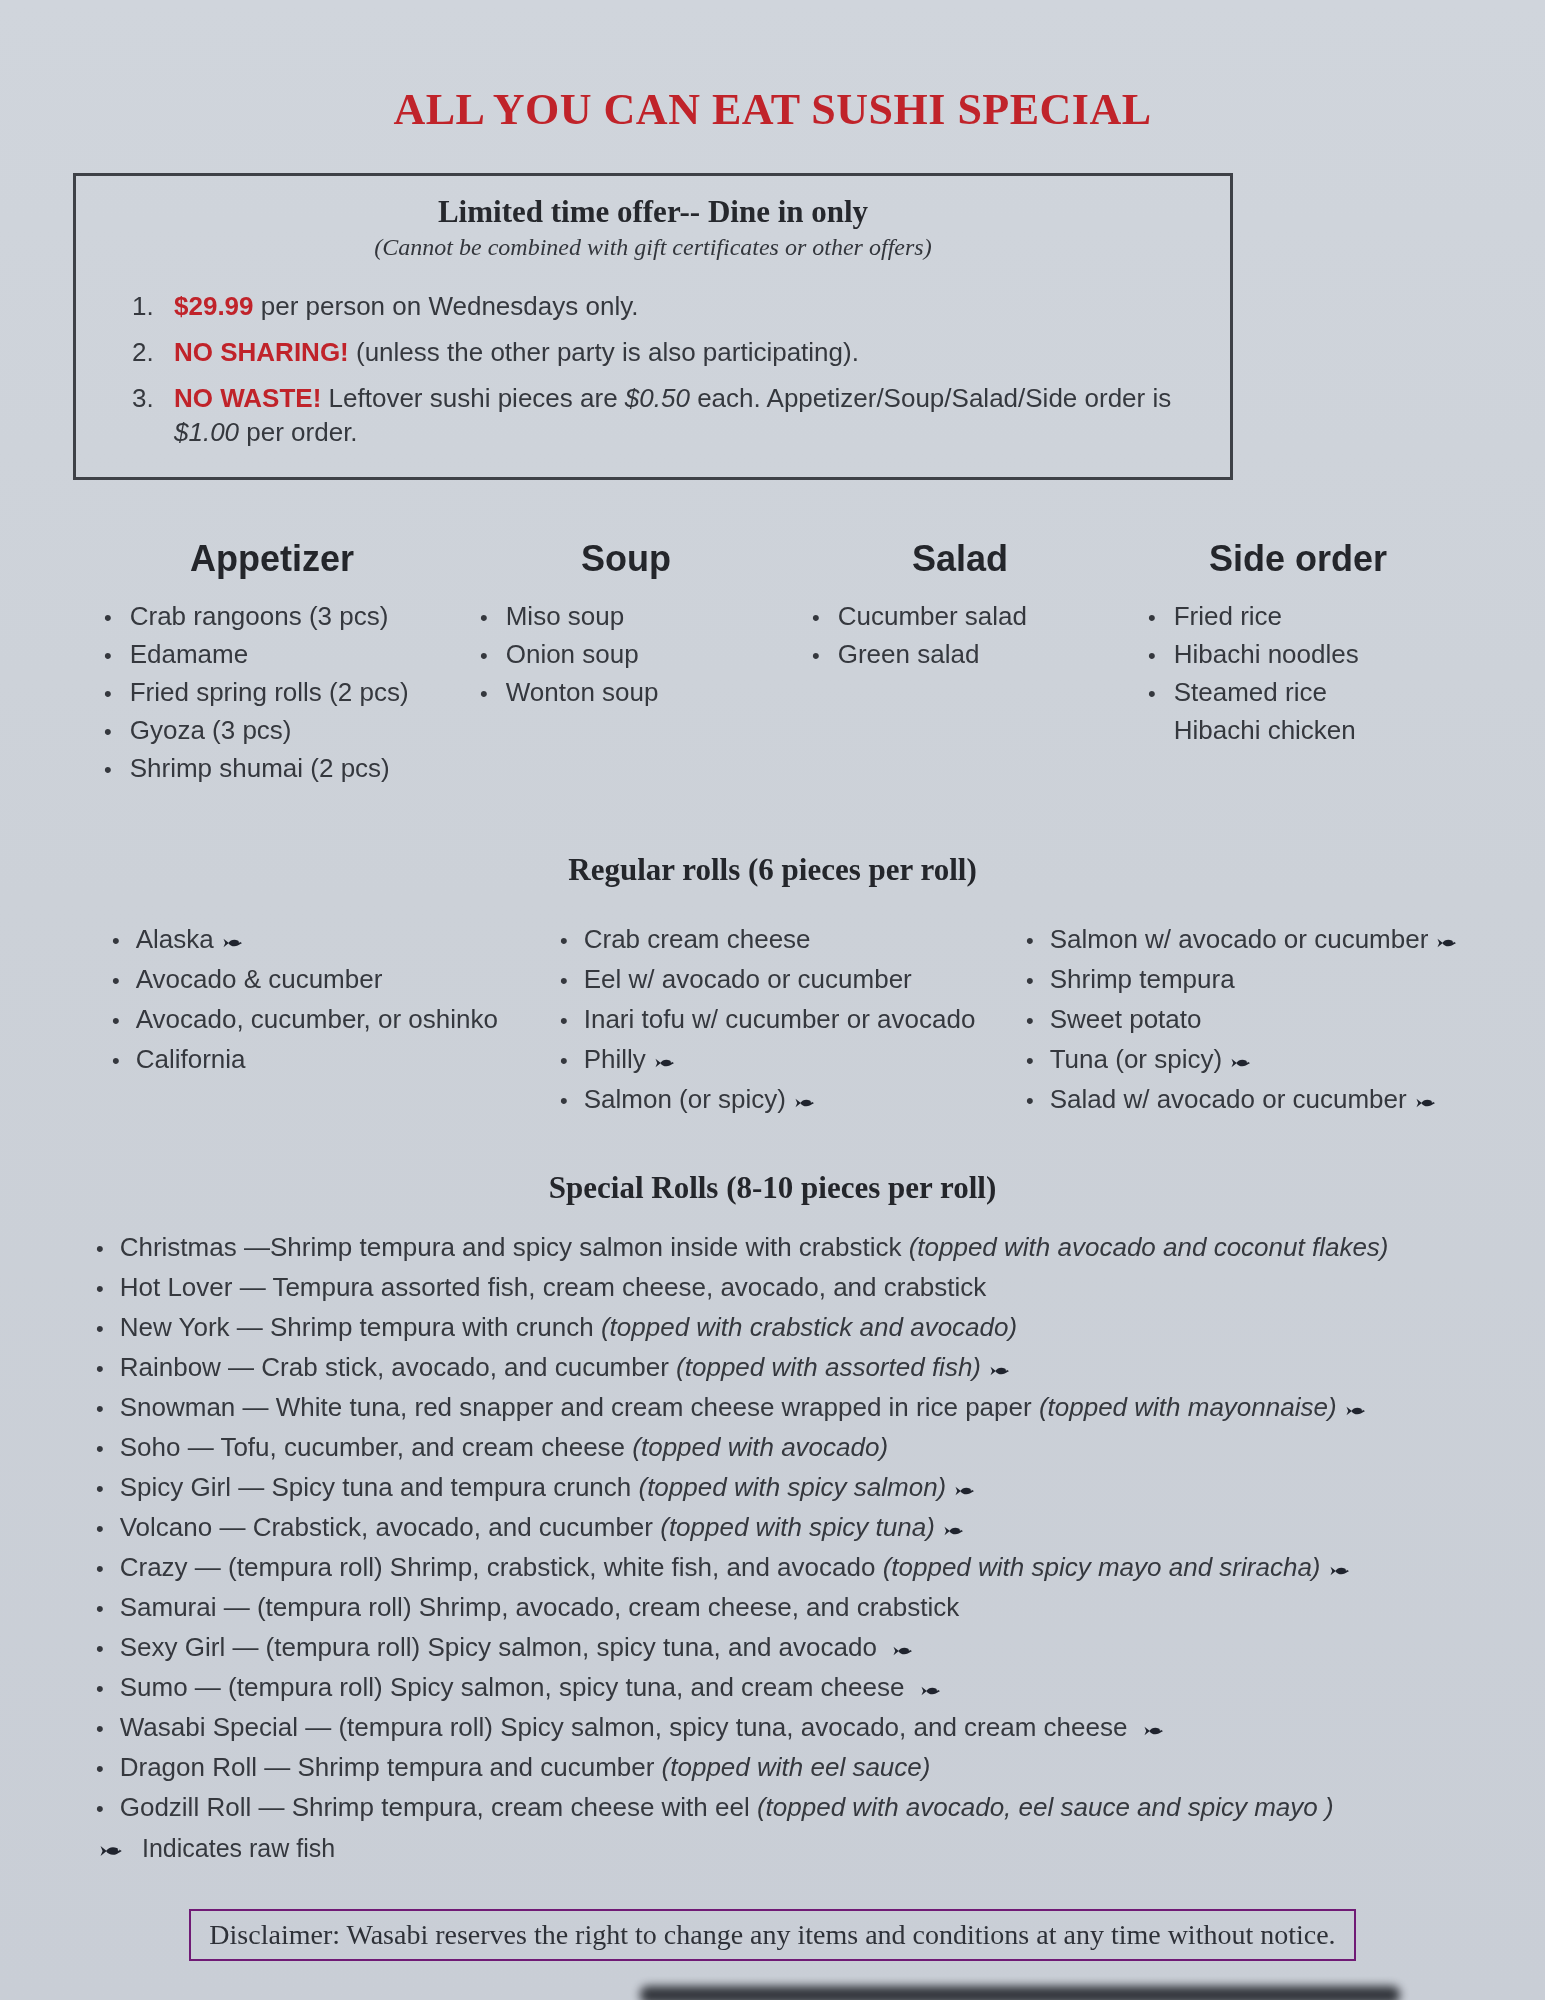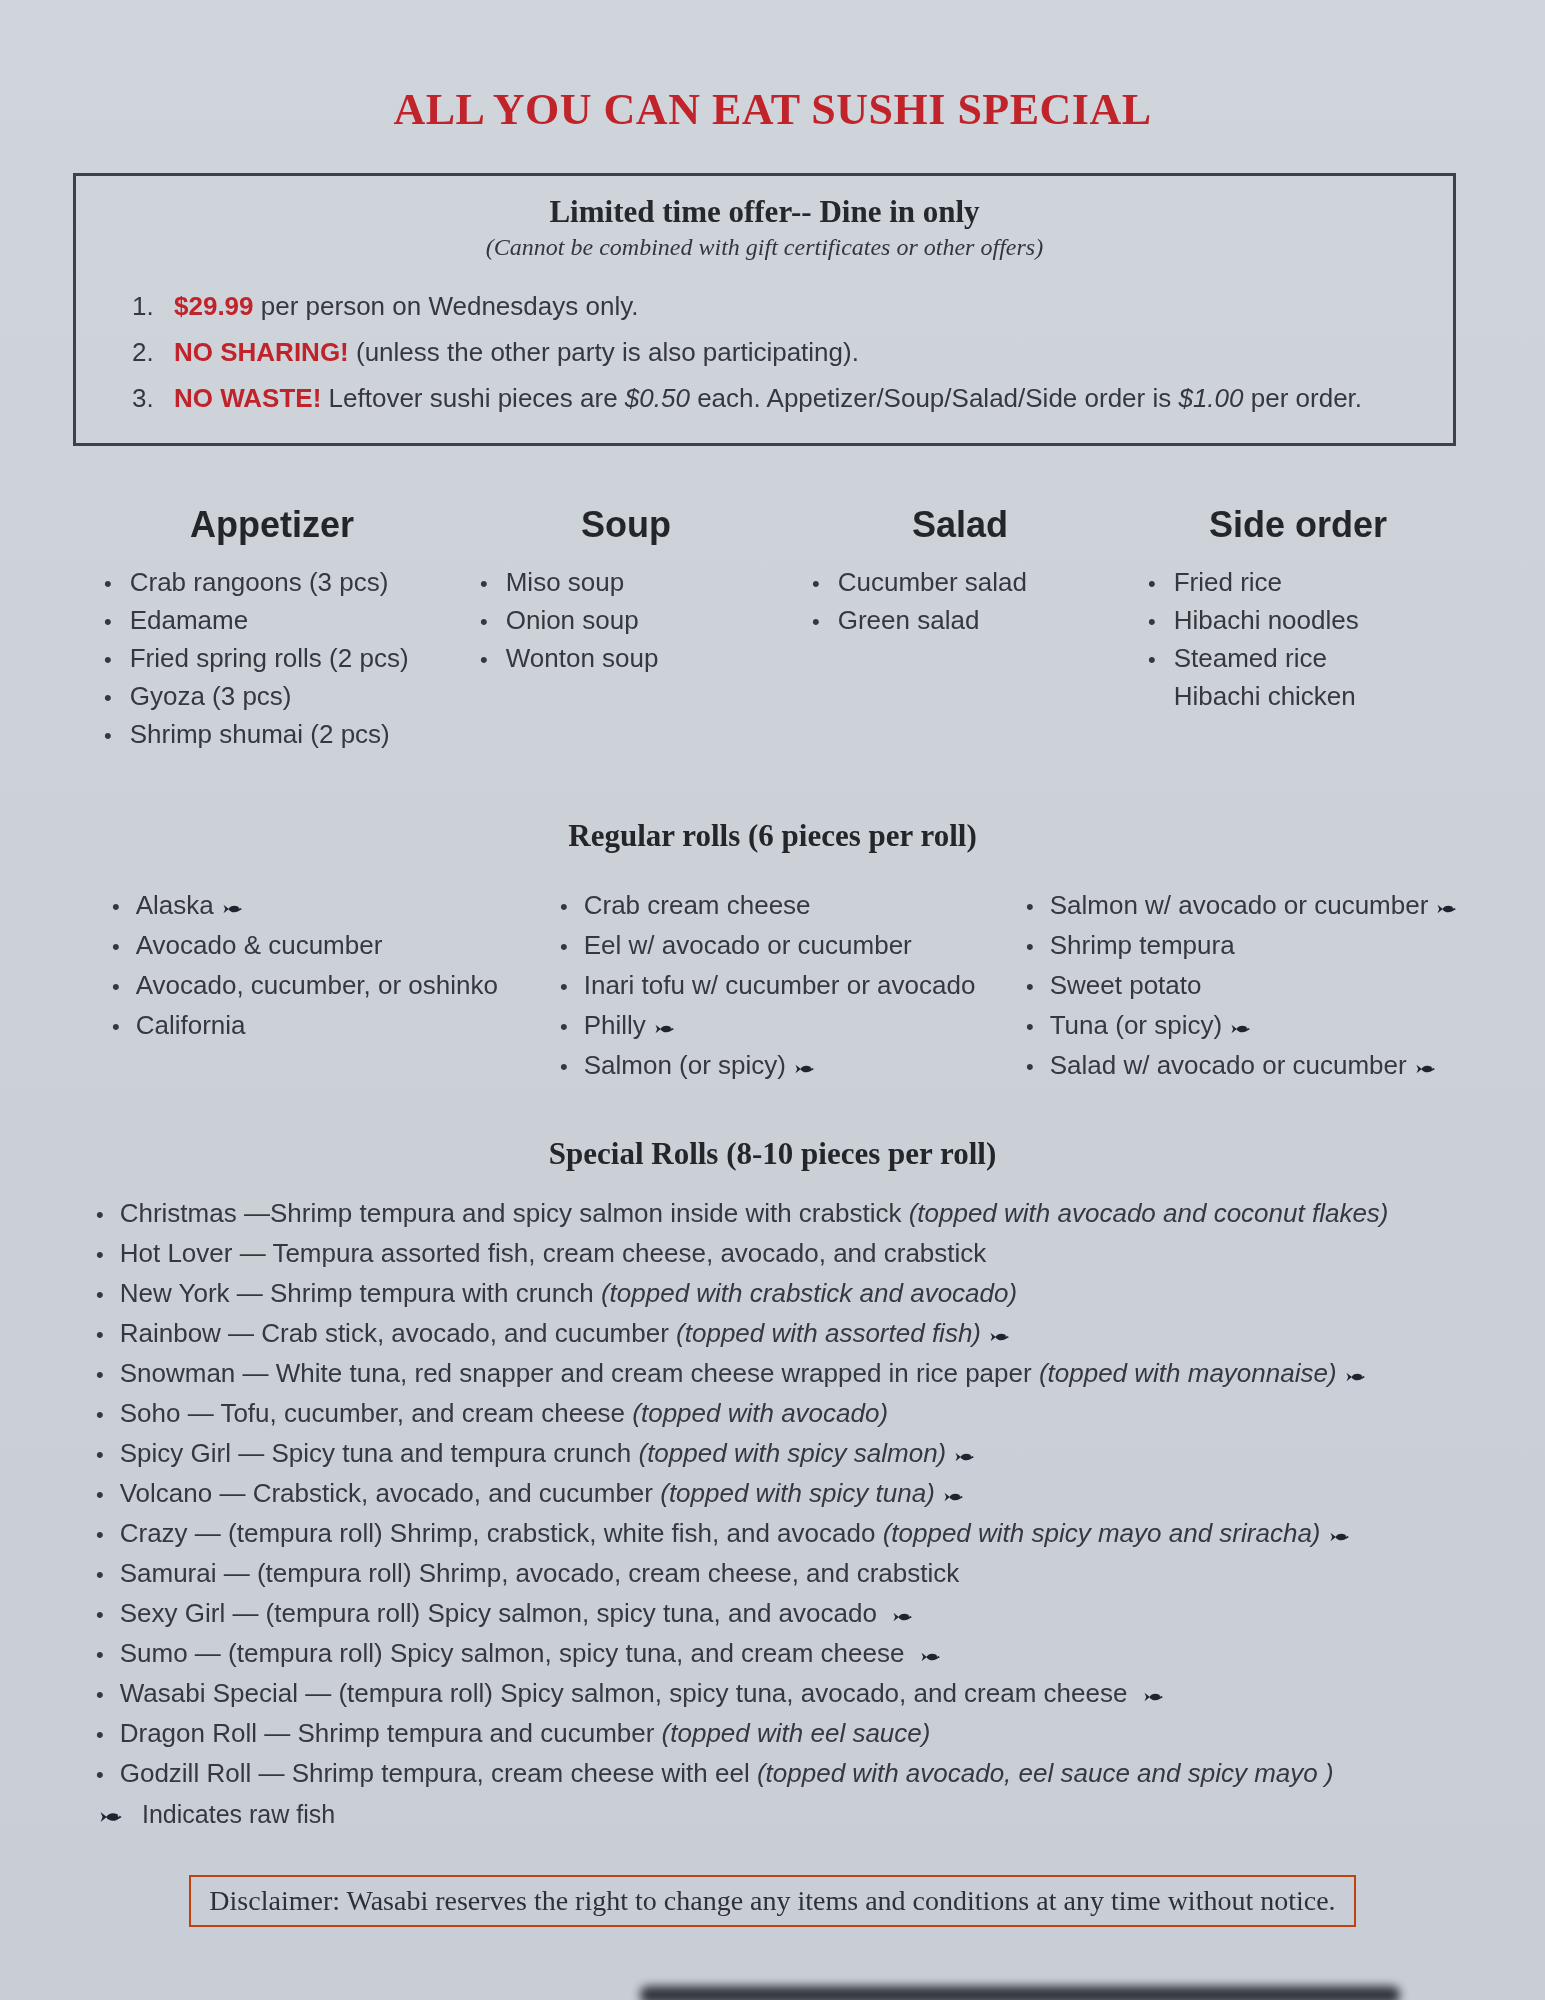--- a/index.html
+++ b/index.html
@@ -18,21 +18,21 @@
     text-align:center;
     font-family:"Liberation Serif", serif;
     font-weight:bold;
     font-size:44px;
     letter-spacing:.5px;
     color:#c0232a;
   }
 
   .offer-box {
     margin:38px 0 0 73px;
-    width:1383px;
+    width:1160px;
     border:3px solid #3e4147;
     padding:18px 32px 28px 32px;
     background:rgba(255,255,255,0.02);
   }
   .offer-heading {
     text-align:center;
     font-family:"Liberation Serif", serif;
     font-weight:bold;
     font-size:31px;
     color:#26282d;
@@ -93,21 +93,21 @@
     position:relative; top:1px;
   }
   .fish svg { display:inline-block; }
 
   .legend { display:flex; align-items:center; margin:6px 0 0 100px; font-size:25px; }
   .legend .fish { margin:0 18px 0 0; }
 
   .disclaimer-wrap { margin-top:46px; text-align:center; }
   .disclaimer {
     display:inline-block;
-    border:2px solid #c2410c;
+    border:2px solid #701a75;
     font-family:"Liberation Serif", serif;
     font-size:28px;
     color:#2e3138;
     padding:8px 18px;
   }
 
   .scan-artifact {
     position:absolute;
     bottom:-4px; left:640px;
     width:760px; height:18px;

